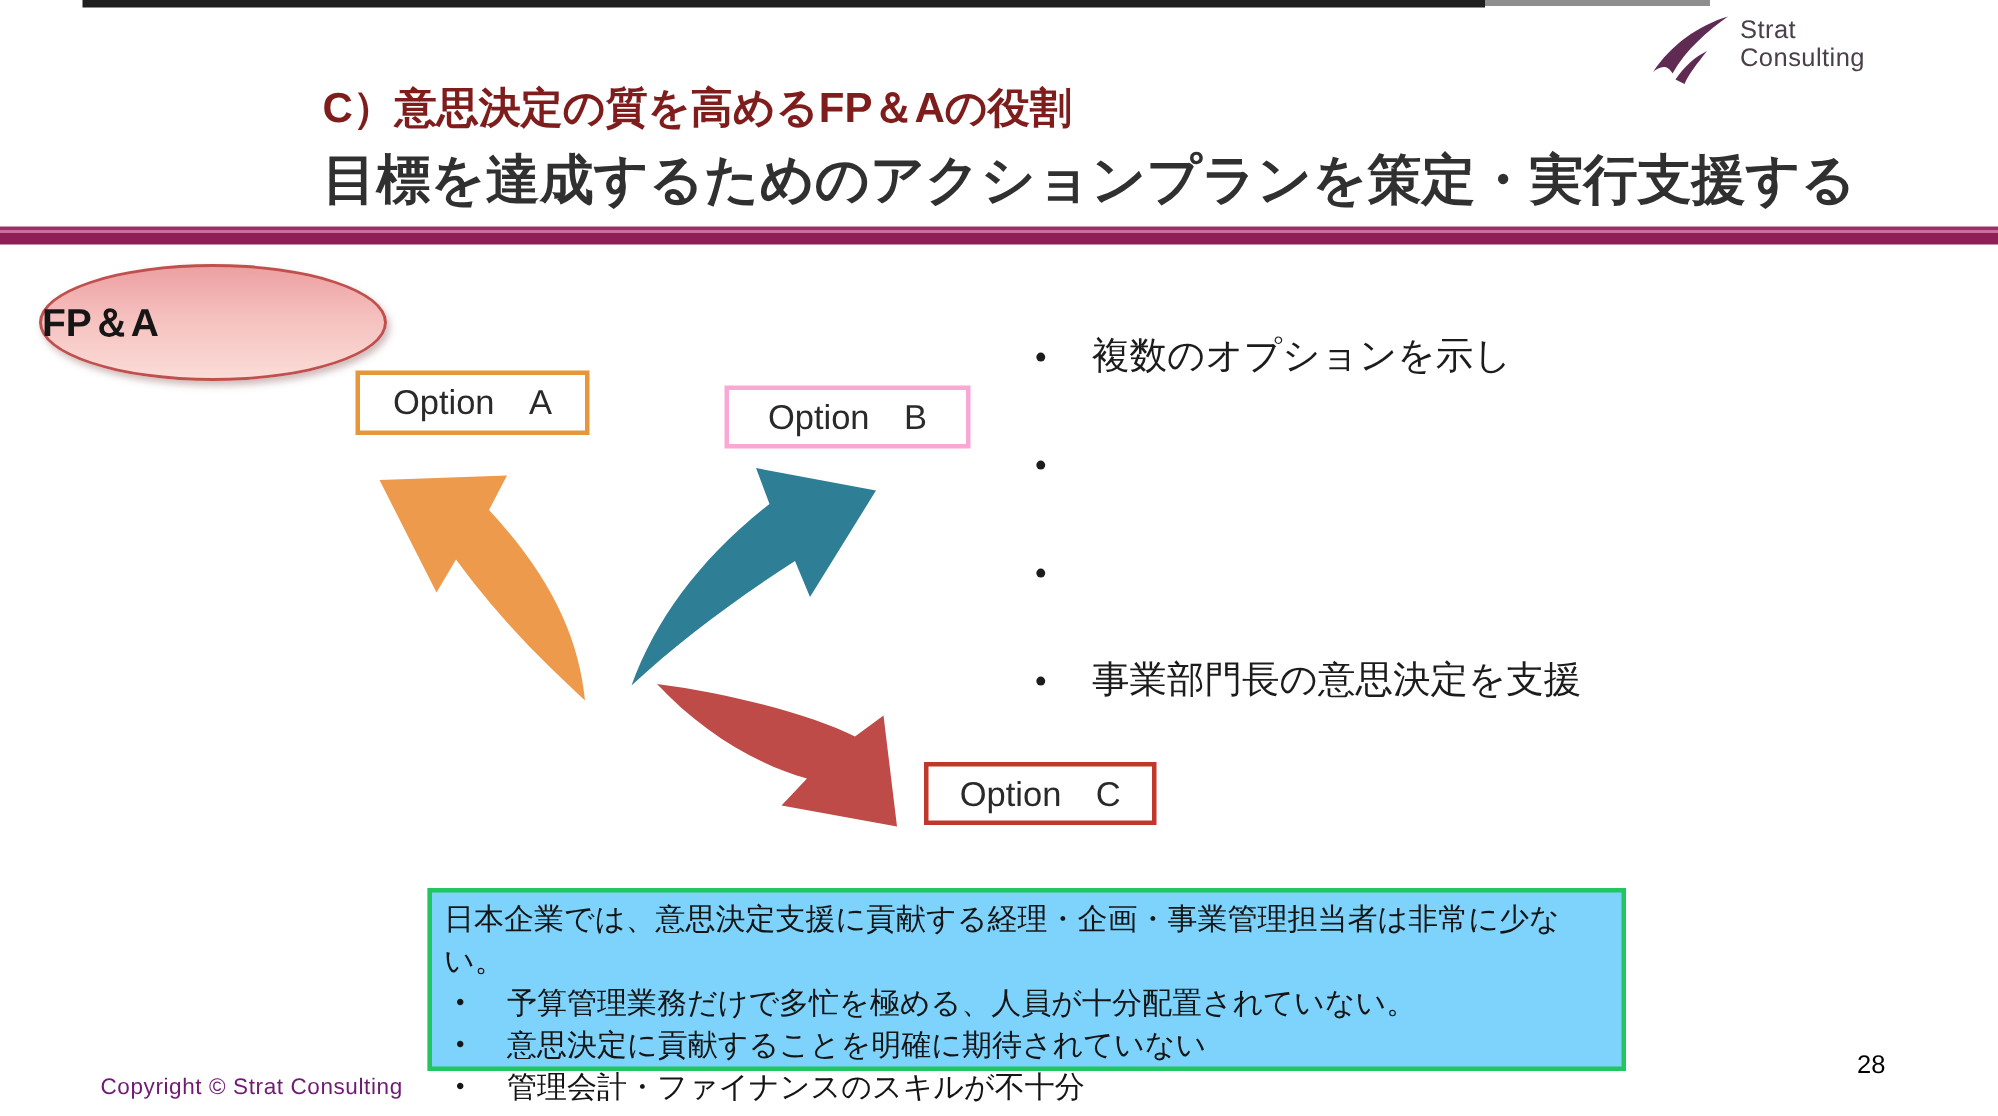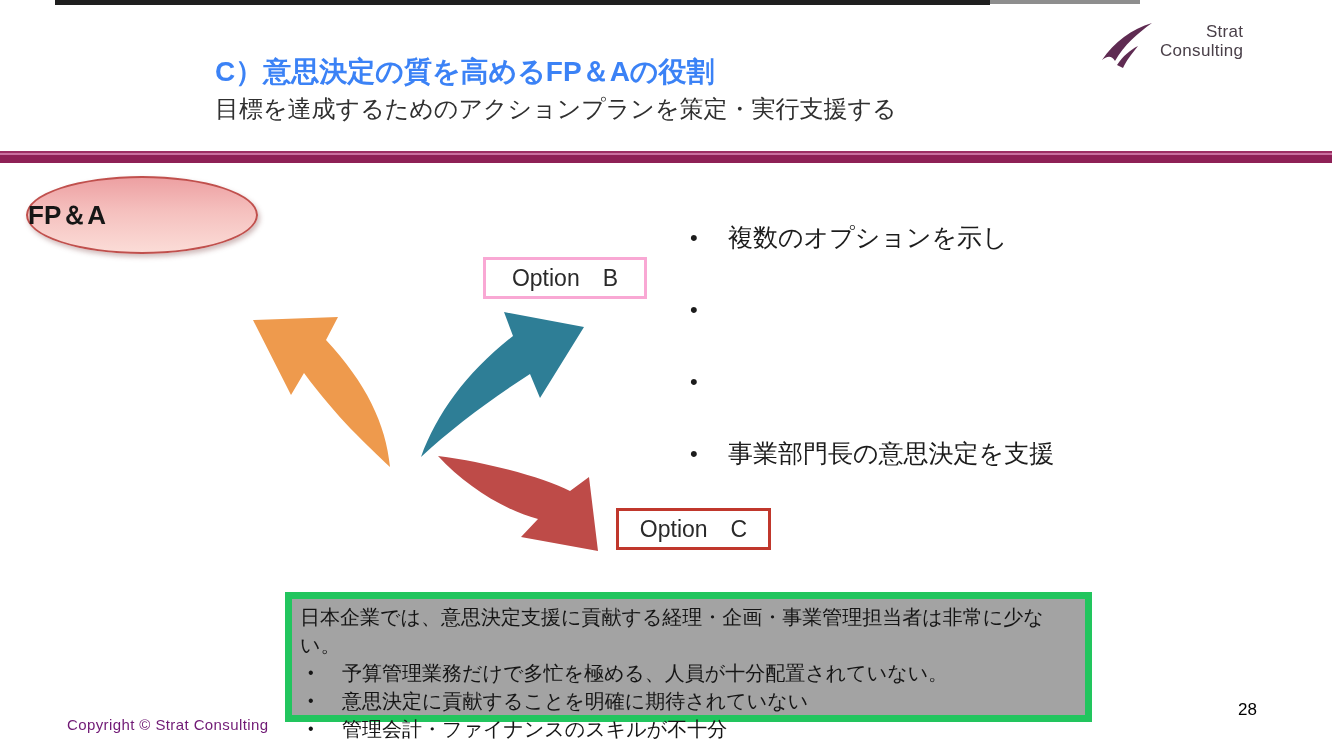--- a/index.html
+++ b/index.html
@@ -6,28 +6,28 @@
   #slide{
     position:relative;width:1332px;height:744px;background:#ffffff;overflow:hidden;
     font-family:"Liberation Sans","DejaVu Sans",sans-serif;color:#1a1a1a;
   }
   
   .edge-strip{position:absolute;top:0;height:5px;}
   .edge-strip.dark{left:55px;width:935px;background:#1f1f1f;}
   .edge-strip.gray{left:990px;width:150px;height:4px;background:#8e8e8e;}
 
   
-  #logo{position:absolute;left:1100px;top:22px;display:flex;align-items:flex-start;text-align:right;}
+  #logo{position:absolute;left:1100px;top:10px;display:flex;align-items:flex-start;}
   #logo svg{display:block;}
   #logo .logo-text{margin-left:6px;line-height:19px;font-size:17px;color:#4a4049;letter-spacing:0.3px;}
 
   
   #title-block{position:absolute;left:215px;top:54px;}
-  #slide-title{font-size:28px;font-weight:bold;color:#3b82f6;line-height:36px;}
-  #slide-subtitle{font-size:24px;font-weight:400;color:#303030;line-height:36px;margin-top:1px;}
+  #slide-title{font-size:28px;font-weight:bold;color:#7f1d1d;line-height:36px;}
+  #slide-subtitle{font-size:36px;font-weight:700;color:#303030;line-height:36px;margin-top:12px;}
 
   
   #divider{position:absolute;left:0;top:151px;width:1332px;height:12px;
     background:linear-gradient(180deg,#9c2e63 0%,#9c2e63 17%,#c96f9f 17%,#c96f9f 34%,#8e2056 34%,#8e2056 100%);}
 
   
   #fpa-ellipse{position:absolute;left:26px;top:176px;width:228px;height:74px;border-radius:50%;
     border:2px solid #c0504d;
     background:linear-gradient(180deg,#eda0a2 0%,#f5c0be 45%,#fbdcd7 100%);
     box-shadow:2px 3px 5px rgba(120,60,60,0.35);
@@ -43,22 +43,22 @@
 
   
   #arrows{position:absolute;left:0;top:0;width:1332px;height:744px;pointer-events:none;}
 
   
   #benefit-list{position:absolute;left:690px;top:222px;list-style:none;margin:0;padding:0;}
   #benefit-list li{display:flex;font-size:25px;color:#1c1c1c;margin-bottom:41px;line-height:31px;}
   #benefit-list .bullet-dot{width:38px;font-size:22px;color:#1c1c1c;}
 
   
-  #note-box{position:absolute;left:285px;top:592px;width:777px;height:112px;border:7px solid #22c55e;
-    background:#a3a3a3;padding:4px 8px 0 8px;box-sizing:content-box;}
+  #note-box{position:absolute;left:285px;top:592px;width:777px;height:112px;border:3px solid #22c55e;
+    background:#7dd3fc;padding:4px 8px 0 8px;box-sizing:content-box;}
   #note-heading{font-size:20px;color:#151515;line-height:28px;}
   .note-item{display:flex;font-size:20px;color:#151515;line-height:28px;}
   .note-item .bullet-dot{width:34px;padding-left:8px;font-size:16px;}
 
   
   #copyright{position:absolute;left:67px;top:716px;font-size:15px;color:#701a75;letter-spacing:0.4px;}
   #page-number{position:absolute;left:1238px;top:700px;font-size:17px;color:#000000;}
 </style>
 </head>
 <body>
@@ -89,20 +89,23 @@
   <div id="fpa-ellipse">
     <span class="fpa-label">FP＆A</span>
   </div>
 
   <svg id="arrows" viewBox="0 0 1332 744">
     <path fill="#ee9a4d" d="M 390 467 C 386 424, 366 383, 326 340 L 338 317 L 253 320 L 291 395 L 304 373 C 338 419, 366 444, 390 467 Z"></path>
     <path fill="#2e7e96" d="M 421 457 C 437 413, 467 372, 513 336 L 504 312 L 584 327 L 540 398 L 530 374 C 491 399, 452 428, 421 457 Z"></path>
     <path fill="#be4b48" d="M 438 456 C 492 463, 544 478, 570 491 L 589 477 L 598 551 L 521 537 L 538 519 C 502 509, 466 486, 438 456 Z"></path>
   </svg>
 
+  <div id="option-a" class="option-box">
+    <span>Option　A</span>
+  </div>
   <div id="option-b" class="option-box">
     <span>Option　B</span>
   </div>
   <div id="option-c" class="option-box">
     <span>Option　C</span>
   </div>
 
   <ul id="benefit-list">
     <li>
       <span class="bullet-dot">•</span>

